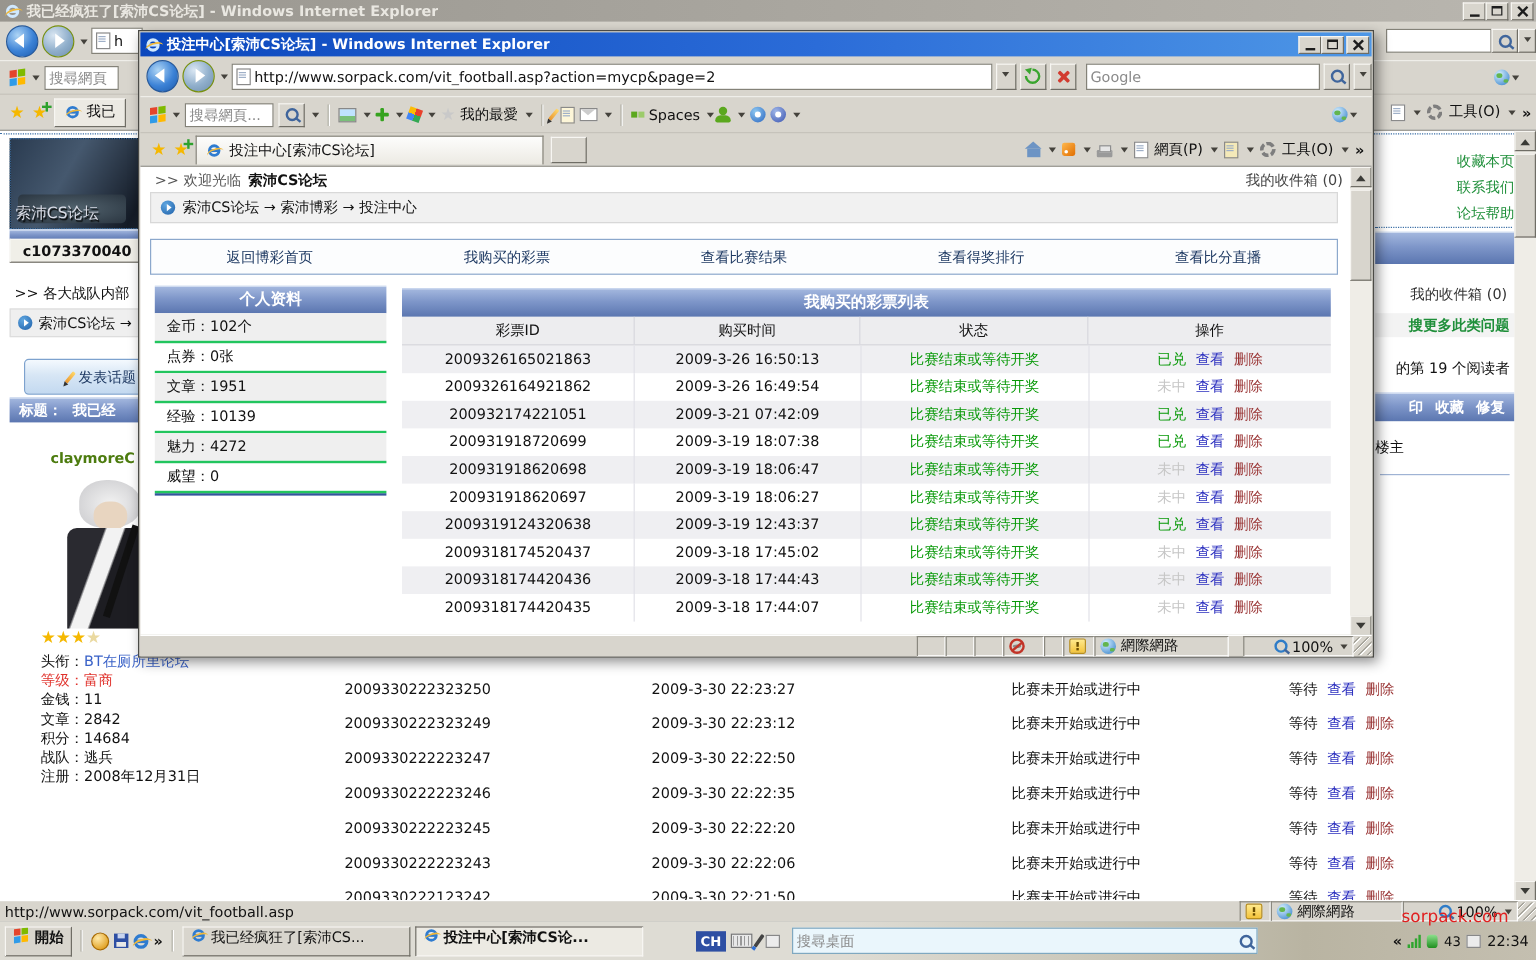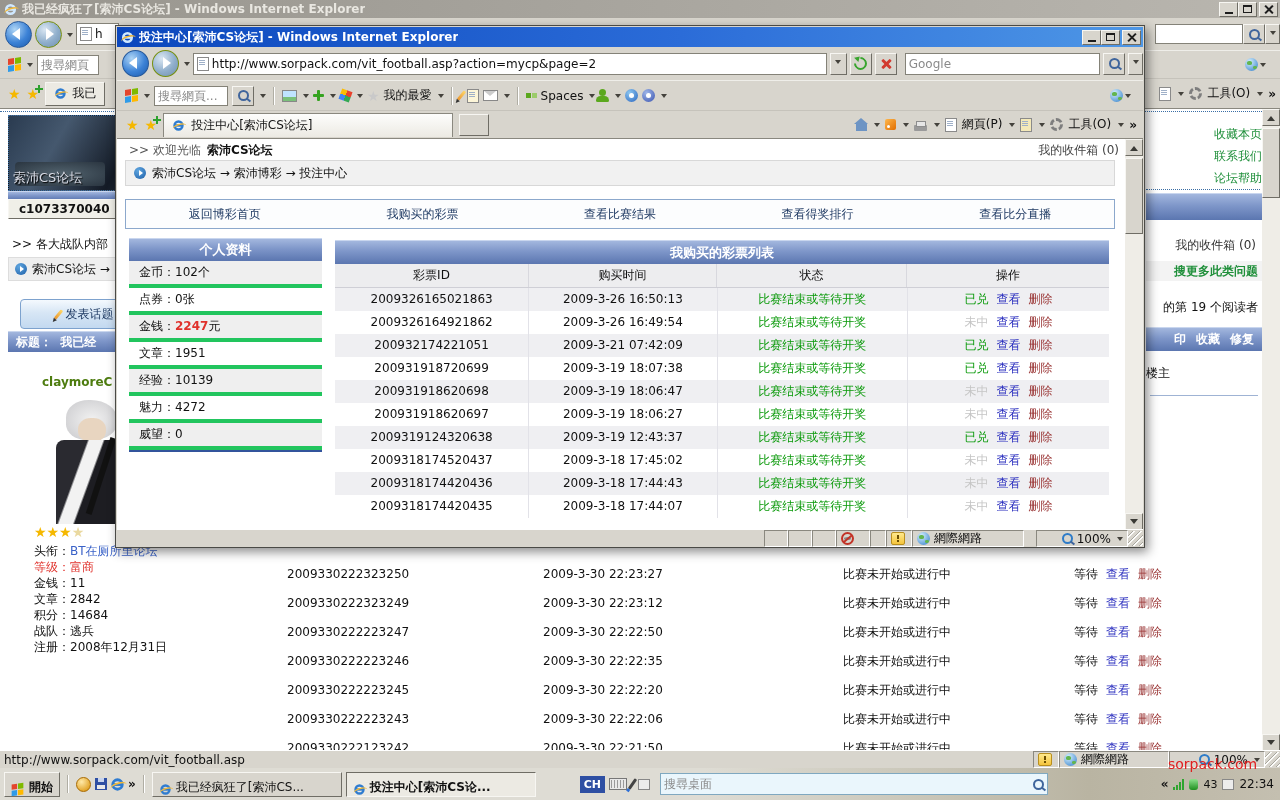--- a/index.html
+++ b/index.html
@@ -113,32 +113,32 @@
   .trow:nth-child(odd){background:#EFEFF2}
   .trow .c1{width:194px;border-right:1px solid #E2E2E8}
   .trow .c2{width:188px;border-right:1px solid #E2E2E8}
   .trow .c3{width:190px;border-right:1px solid #E2E2E8;color:#089908}
   .trow .c4{width:202px;display:flex;justify-content:center;gap:8px;align-items:center}
   .won{color:#089908}.lost{color:#C6C6C6}
   .lnk-view{color:#2B2FBF;cursor:pointer}.lnk-del{color:#993333;cursor:pointer}
   .thead{display:flex;height:23px;line-height:23px;background:#EDEDEF;text-align:center;border-bottom:1px solid #CFCFD6}
   .thead span{border-right:1px solid #D8D8DE;box-sizing:border-box}
   
-  .prow{height:23px;line-height:23px;padding-left:10px;border-bottom:4px solid #22c55e}
+  .prow{height:23px;line-height:23px;padding-left:10px;border-bottom:2px solid #22c55e}
   .prow:nth-child(odd){background:#EFEFEF}
   .redval{color:#E0312B;font-weight:bold}
   
   .bgrow{display:flex;height:29px;line-height:29px;background:#fff}
   .bgrow .b1{width:270px;padding-left:57px;box-sizing:border-box}
   .bgrow .b2{width:300px;padding-left:43px;box-sizing:border-box}
   .bgrow .b3{width:260px;padding-left:43px;box-sizing:border-box}
   .bgrow .b4{display:flex;gap:8px;align-items:flex-start;padding-left:14px}
   .greenlink{color:#1F8F3A}
   .navitem{color:#1F3A63;cursor:pointer}
-  .task{display:flex;align-items:flex-end;gap:4px;padding:0 6px;height:25px;background:#D8D5CD;
+  .task{display:flex;align-items:flex-start;gap:4px;padding:0 6px;height:25px;background:#D8D5CD;
         border:1px solid;border-color:#F7F6F2 #6F6D65 #6F6D65 #F7F6F2;box-sizing:border-box;
         white-space:nowrap;overflow:hidden;font-size:12px}
   .task.active{background:#ECEAE3;border-color:#6F6D65 #F7F6F2 #F7F6F2 #6F6D65;font-weight:bold}
   .sep{width:1px;height:18px;background:#B0AEA4;border-right:1px solid #fff;margin:0 3px}
 </style>
 </head>
 <body>
 
 <div class="abs chrome" id="bg-window" style="left:0;top:0;width:1280px;height:768px;z-index:1">
 
@@ -526,21 +526,20 @@
       <span class="navitem">查看比赛结果</span>
       <span class="navitem">查看得奖排行</span>
       <span class="navitem">查看比分直播</span>
     </div>
 
     <div class="abs" style="left:12px;top:99px;width:193px">
       <div class="bluebar" style="height:22px;line-height:22px;text-align:center;font-size:13px">个人资料</div>
       <div style="border-bottom:2px solid #33549C">
         <div class="prow"><span>金币：</span><span>102个</span></div>
         <div class="prow"><span>点券：</span><span>0张</span></div>
-        <div class="prow"><span>金钱：</span><span class="redval">2247</span><span>元</span></div>
         <div class="prow"><span>文章：</span><span>1951</span></div>
         <div class="prow"><span>经验：</span><span>10139</span></div>
         <div class="prow"><span>魅力：</span><span>4272</span></div>
         <div class="prow"><span>威望：</span><span>0</span></div>
       </div>
     </div>
 
     <div class="abs" style="left:218px;top:101px;width:774px">
       <div class="bluebar" style="height:23px;line-height:23px;text-align:center;font-size:13px">我购买的彩票列表</div>
       <div class="thead">

